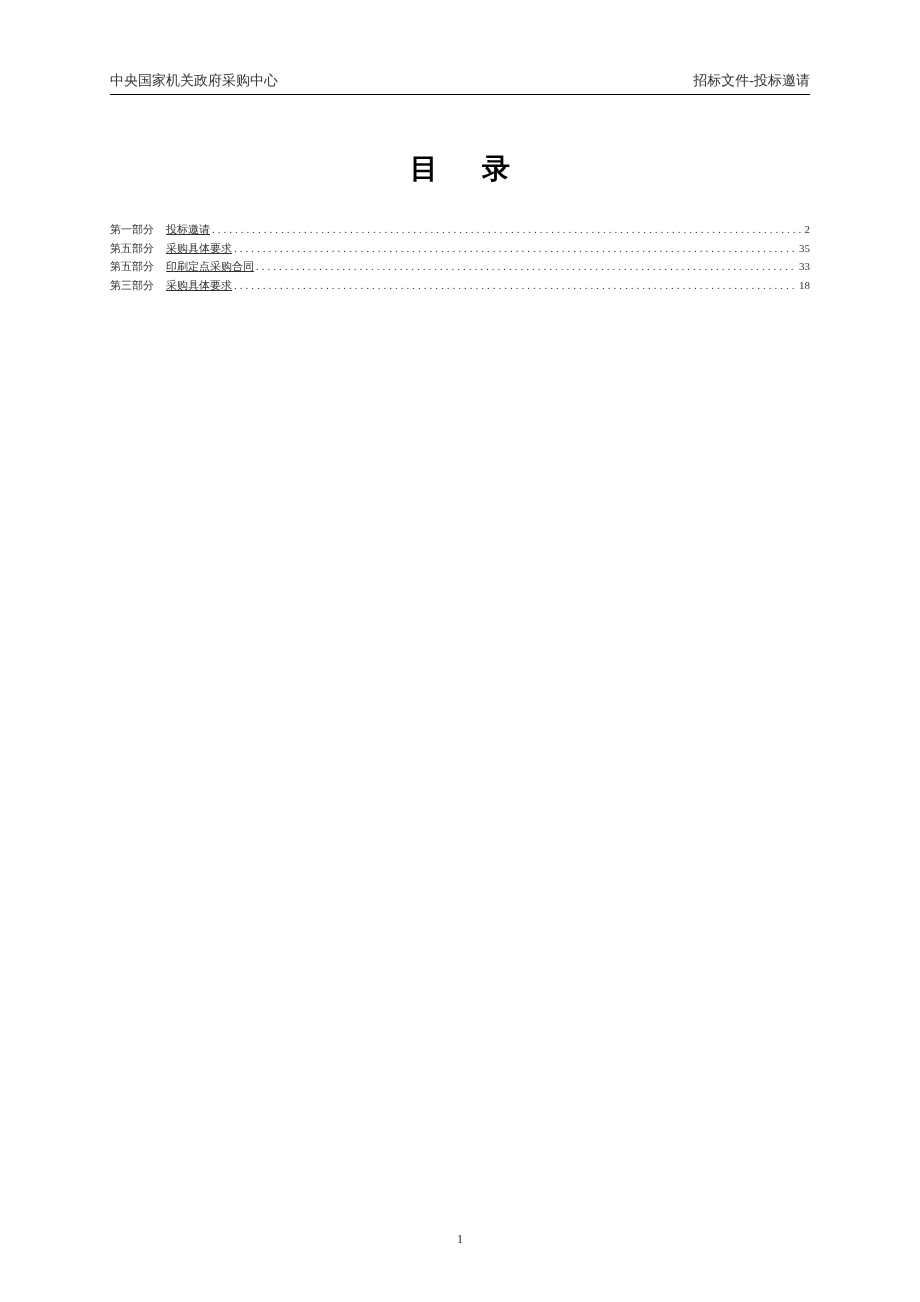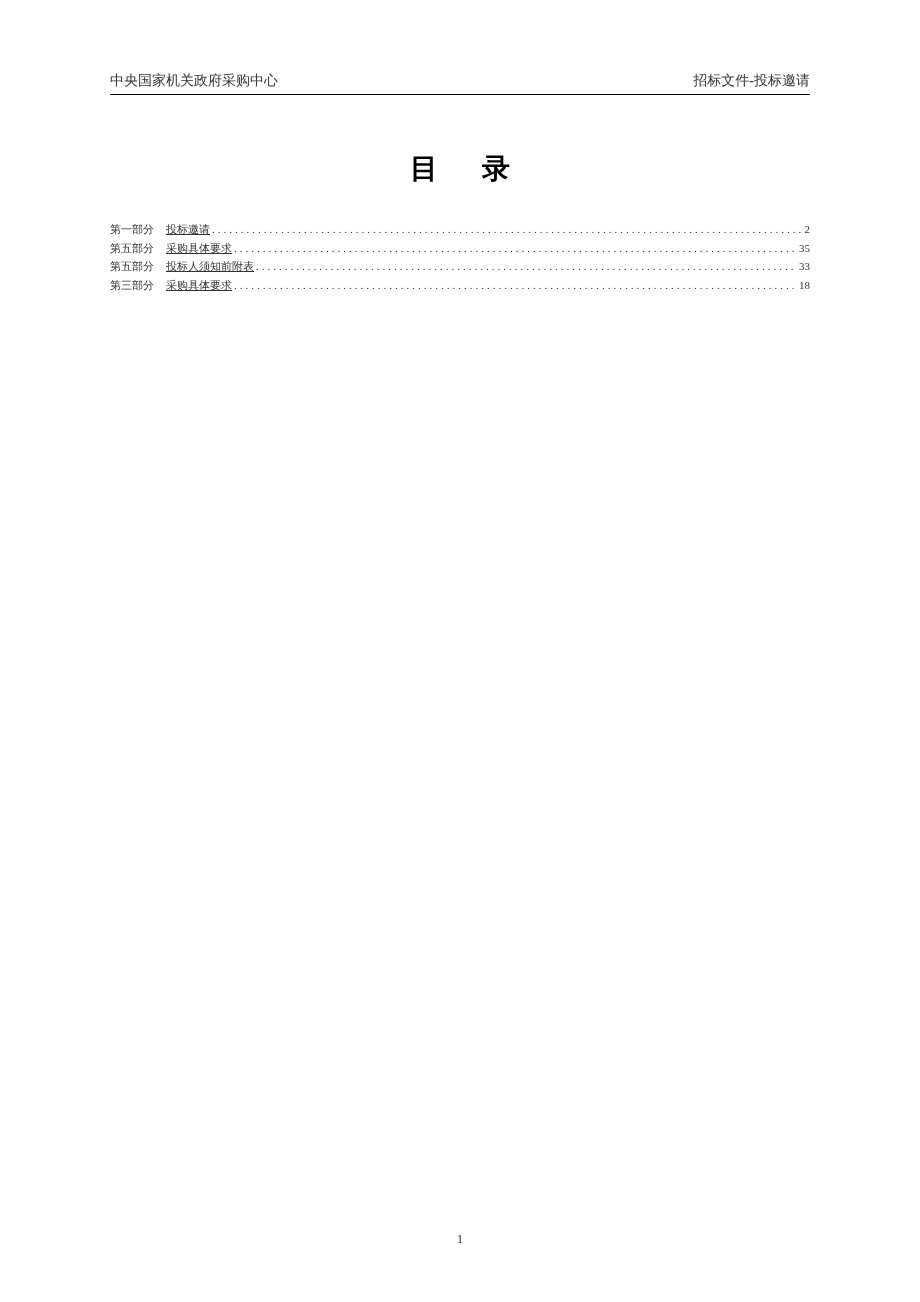--- a/index.html
+++ b/index.html
@@ -99,21 +99,21 @@
       <span class="toc-page">2</span>
     </div>
     <div class="toc-entry">
       <span class="toc-section">第五部分</span>
       <span class="toc-title">采购具体要求</span>
       <span class="toc-dots"></span>
       <span class="toc-page">35</span>
     </div>
     <div class="toc-entry">
       <span class="toc-section">第五部分</span>
-      <span class="toc-title">投标人须知前附表</span>
+      <span class="toc-title">印刷定点采购合同</span>
       <span class="toc-dots"></span>
       <span class="toc-page">33</span>
     </div>
     <div class="toc-entry">
       <span class="toc-section">第三部分</span>
       <span class="toc-title">采购具体要求</span>
       <span class="toc-dots"></span>
       <span class="toc-page">18</span>
     </div>
   </div>

